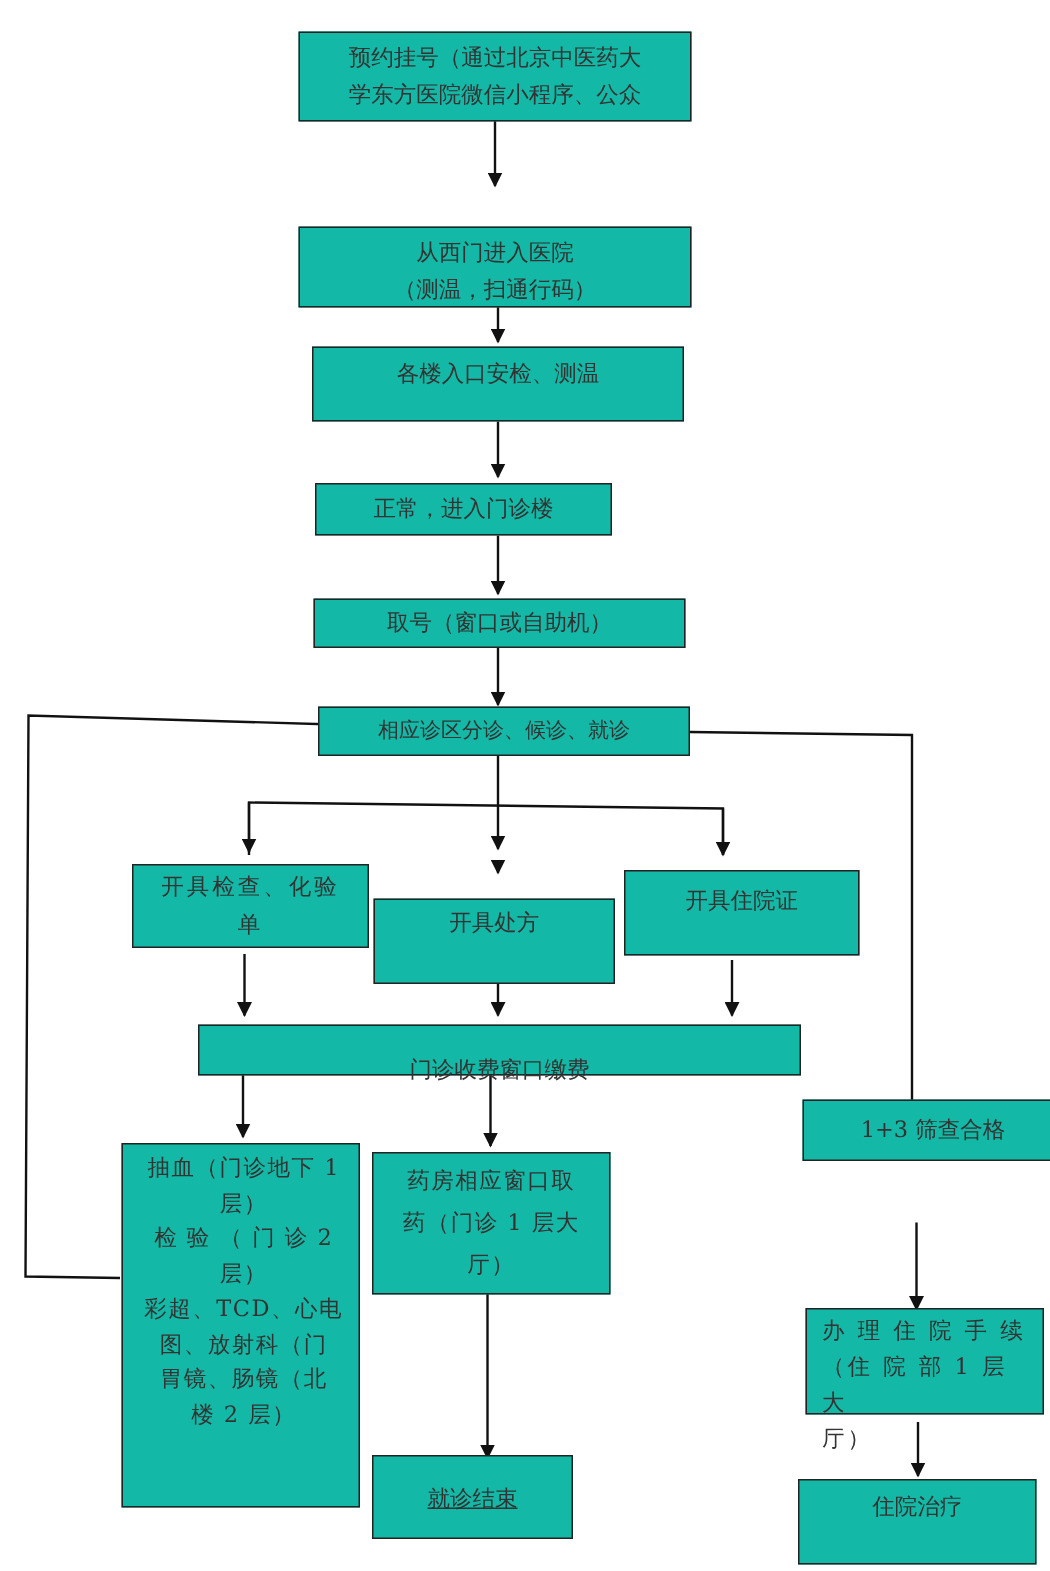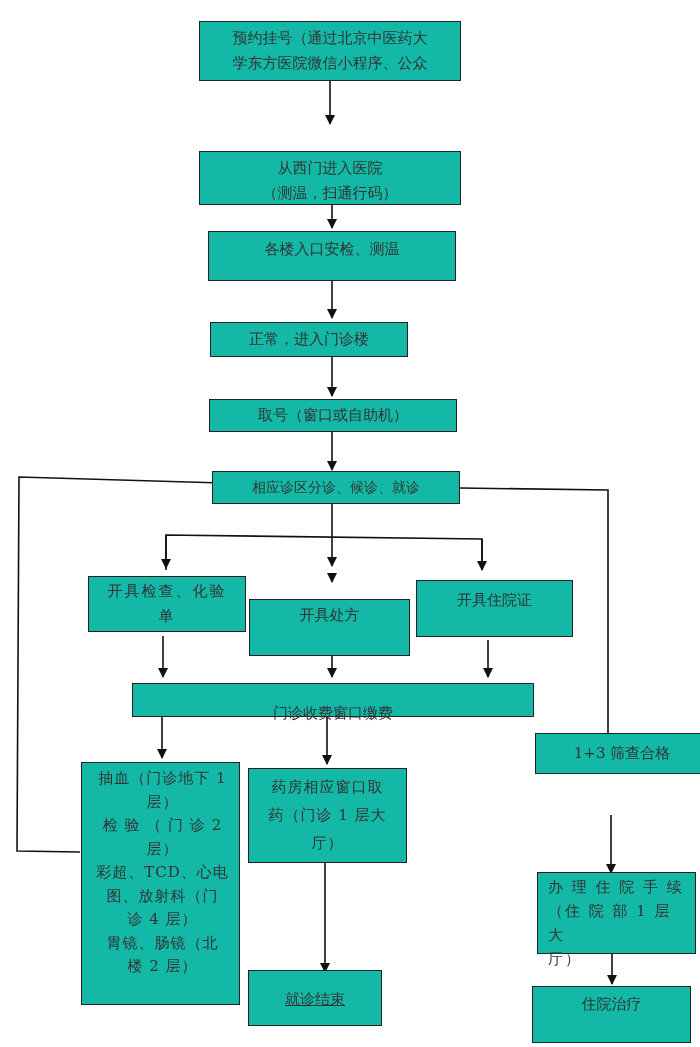--- a/index.html
+++ b/index.html
@@ -88,40 +88,39 @@
   <div>门诊收费窗口缴费</div>
 </div>
 
 <div class="box pad clip" style="left:81px;top:762px;width:159px;height:243px;padding:4px 8px 0 12px;line-height:23.5px;letter-spacing:1px;">
   <div>抽血（门诊地下 1</div>
   <div>层）</div>
   <div>检 验 （ 门 诊 2</div>
   <div>层）</div>
   <div>彩超、TCD、心电</div>
   <div>图、放射科（门</div>
-  <div>诊 4 层）</div>
   <div>胃镜、肠镜（北</div>
   <div>楼 2 层）</div>
 </div>
 
 <div class="box center" style="left:248px;top:768px;width:159px;height:95px;padding-top:4px;line-height:28px;letter-spacing:1px;">
   <div>药房相应窗口取</div>
   <div>药（门诊 1 层大</div>
   <div>厅）</div>
 </div>
 
 <div class="box center" style="left:248px;top:970px;width:134px;height:56px;padding-top:16px;text-decoration:underline;">
   <div>就诊结束</div>
 </div>
 
 <div class="box center" style="left:535px;top:733px;width:174px;height:41px;padding-top:7px;">
   <div>1+3 筛查合格</div>
 </div>
 
-<div class="box" style="left:537px;top:872px;width:159px;height:82px;padding:2px 6px 0 10px;line-height:24px;letter-spacing:2px;">
+<div class="box" style="left:537px;top:872px;width:159px;height:71px;padding:2px 6px 0 10px;line-height:24px;letter-spacing:2px;">
   <div>办 理 住 院 手 续</div>
   <div>（住 院 部 1 层 大</div>
   <div>厅）</div>
 </div>
 
 <div class="box center" style="left:532px;top:986px;width:159px;height:57px;padding-top:5px;">
   <div>住院治疗</div>
 </div>
 
 </body></html>

